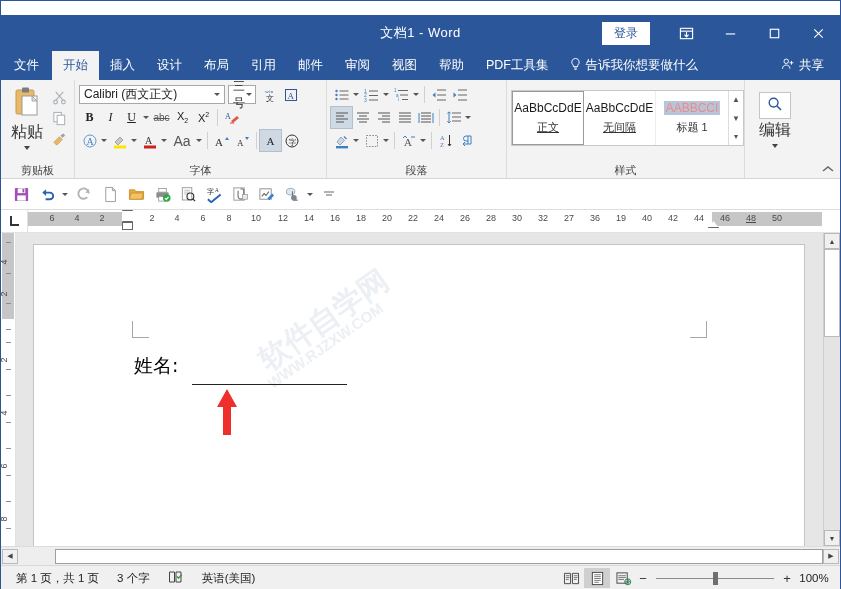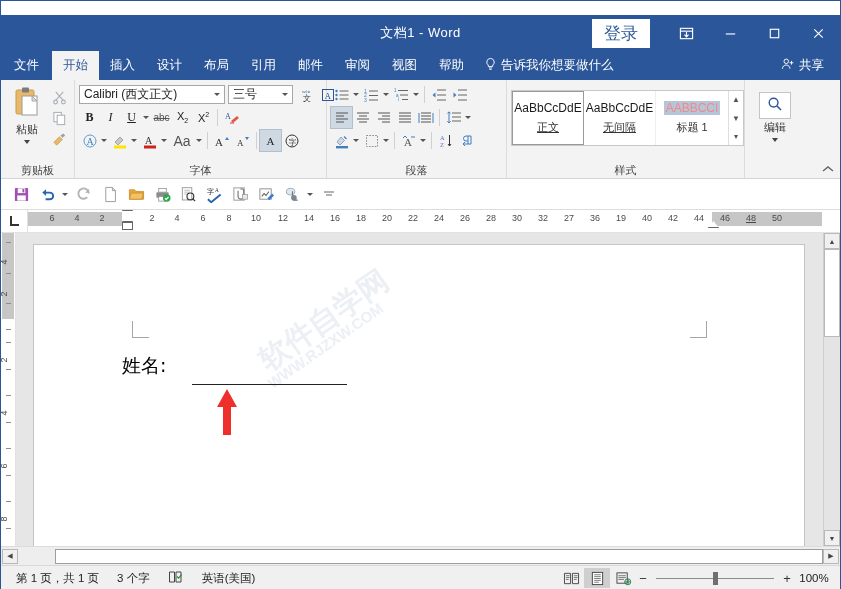--- a/index.html
+++ b/index.html
@@ -8,51 +8,51 @@
     font-family:"Liberation Sans","DejaVu Sans",sans-serif;
     font-size:12px;color:#222;background:#fff;
     -webkit-font-smoothing:antialiased;
   }
   .app{position:relative;width:841px;height:589px;box-sizing:border-box;border:1px solid #2a5699;background:#fff;}
 
   
   .titlebar{position:relative;height:36px;background:#2b579a;display:flex;align-items:center;margin-top:14px;}
   .title-text{position:absolute;left:0;right:0;text-align:center;color:#fff;font-size:13px;letter-spacing:.5px;}
   .title-right{position:absolute;right:0;top:0;height:36px;display:flex;align-items:center;}
-  .signin{background:#fff;color:#2b579a;font-size:17px;padding:3px 12px;margin-right:14px;border:0;cursor:pointer;}
+  .signin{background:#fff;color:#2b579a;font-size:12px;padding:3px 12px;margin-right:14px;border:0;cursor:pointer;}
   .tbtn{width:44px;height:36px;display:flex;align-items:center;justify-content:center;color:#fff;font-size:14px;cursor:pointer;}
   .tbtn svg{display:block;}
 
   
   .tabstrip{height:29px;background:#2b579a;display:flex;align-items:stretch;position:relative;}
   .tab{display:flex;align-items:center;padding:0 11px;color:#fff;font-size:12.5px;cursor:pointer;white-space:nowrap;}
   .tab.active{background:#f3f3f3;color:#2b579a;}
   .tab.file{padding:0 13px;}
   .tell{display:flex;align-items:center;gap:4px;padding:0 9px;color:#fff;font-size:12.5px;cursor:pointer;}
   .share{position:absolute;right:8px;top:0;height:29px;display:flex;align-items:center;gap:4px;color:#fff;font-size:12.5px;padding:0 8px;cursor:pointer;}
 
   
   .ribbon{height:98px;background:#f3f3f3;border-bottom:1px solid #d4d4d4;display:flex;align-items:stretch;position:relative;}
   .group{position:relative;display:flex;flex-direction:column;border-right:1px solid #dcdcdc;padding:3px 4px 0 4px;box-sizing:border-box;}
   .group-body{flex:1;display:flex;align-items:flex-start;}
   .group-label{height:15px;line-height:15px;text-align:center;font-size:11px;color:#444;position:relative;}
 
   .big-btn{width:52px;display:flex;flex-direction:column;align-items:center;justify-content:flex-start;padding-top:3px;cursor:pointer;}
-  .big-btn .lbl{font-size:11px;color:#333;margin-top:1px;}
+  .big-btn .lbl{font-size:16px;color:#333;margin-top:1px;}
   .caretd{width:0;height:0;border-left:3.5px solid transparent;border-right:3.5px solid transparent;border-top:4px solid #444;margin-top:3px;}
 
   .sbtn{width:21px;height:21px;display:flex;align-items:center;justify-content:center;cursor:pointer;box-sizing:border-box;}
   .sbtn.on{background:#cfd9e4;outline:1px solid #b4bfcc;}
   .row{display:flex;align-items:center;height:23px;}
   .sep{width:1px;height:17px;background:#d0d0d0;margin:0 3px;}
   .mini-caret{width:0;height:0;border-left:3px solid transparent;border-right:3px solid transparent;border-top:3.5px solid #555;margin-left:1px;margin-right:2px;cursor:pointer;}
 
   .fontname{width:146px;height:19px;border:1px solid #a8a8a8;background:#fff;display:flex;align-items:center;padding:0 2px 0 4px;box-sizing:border-box;font-size:12px;cursor:text;}
   .fontname .v{flex:1;overflow:hidden;white-space:nowrap;}
-  .fontsize{width:65px;height:19px;border:1px solid #a8a8a8;background:#fff;display:flex;align-items:center;padding:0 2px 0 4px;box-sizing:border-box;font-size:12px;cursor:text;}
+  .fontsize{width:28px;height:19px;border:1px solid #a8a8a8;background:#fff;display:flex;align-items:center;padding:0 2px 0 4px;box-sizing:border-box;font-size:12px;cursor:text;}
   .fontsize .v{flex:1;}
 
   
   .gallery{display:flex;border:1px solid #c8c8c8;background:#fff;height:56px;box-sizing:border-box;}
   .style-card{width:72px;border-right:1px solid #eee;display:flex;flex-direction:column;align-items:center;justify-content:center;cursor:pointer;box-sizing:border-box;}
   .style-card.sel{border:1px solid #9a9a9a;background:#fff;}
   .style-card .samp{font-size:12px;color:#1a1a1a;white-space:nowrap;overflow:hidden;}
   .style-card .samp.h1{color:#f08a84;font-size:12px;}
   .style-card .nm{font-size:11px;color:#333;margin-top:5px;text-decoration:underline;}
   .style-card.sel .nm{text-decoration:underline;}
@@ -146,20 +146,21 @@
     <div class="tab file">文件</div>
     <div class="tab active">开始</div>
     <div class="tab">插入</div>
     <div class="tab">设计</div>
     <div class="tab">布局</div>
     <div class="tab">引用</div>
     <div class="tab">邮件</div>
     <div class="tab">审阅</div>
     <div class="tab">视图</div>
     <div class="tab">帮助</div>
+    <div class="tab">PDF工具集</div>
     <div class="tell">
       <span>
         <svg width="13" height="14" viewBox="0 0 14 15">
             <path d="M7 1.5a4 4 0 0 0-2.4 7.2v1.6h4.8V8.7A4 4 0 0 0 7 1.5z" fill="none" stroke="#fff" stroke-width="1"></path>
             <path d="M5.4 11.8h3.2M5.8 13.3h2.4" stroke="#fff" stroke-width="1"></path>
           </svg>
       </span>
       <span>告诉我你想要做什么</span>
     </div>
     <div class="share">
@@ -649,21 +650,21 @@
 
     <div class="canvas">
       <div class="page">
 
         <div class="mk" style="left:98px;top:76px;width:16px;height:16px;border-left:1px solid #a6a6a6;border-bottom:1px solid #a6a6a6;"></div>
         <div class="mk" style="left:656px;top:76px;width:16px;height:16px;border-right:1px solid #a6a6a6;border-bottom:1px solid #a6a6a6;"></div>
 
         <div class="watermark" style="left:215px;top:55px;">软件自学网</div>
         <div class="watermark sm" style="left:223px;top:92px;">WWW.RJZXW.COM</div>
 
-        <div class="doc-text" style="left:88px;top:108px;">姓名:</div>
+        <div class="doc-text" style="left:100px;top:108px;">姓名:</div>
         <div class="uline" style="left:158px;top:139px;width:155px;"></div>
 
         <svg style="position:absolute;left:178px;top:142px;" width="30" height="50" viewBox="0 0 30 50">
           <path d="M15 2 L25 20 L19 20 L19 48 L11 48 L11 20 L5 20 Z" fill="#ee2f2c"></path>
         </svg>
       </div>
     </div>
 
     <div class="vscroll">
       <div class="sarrow">▲</div>

